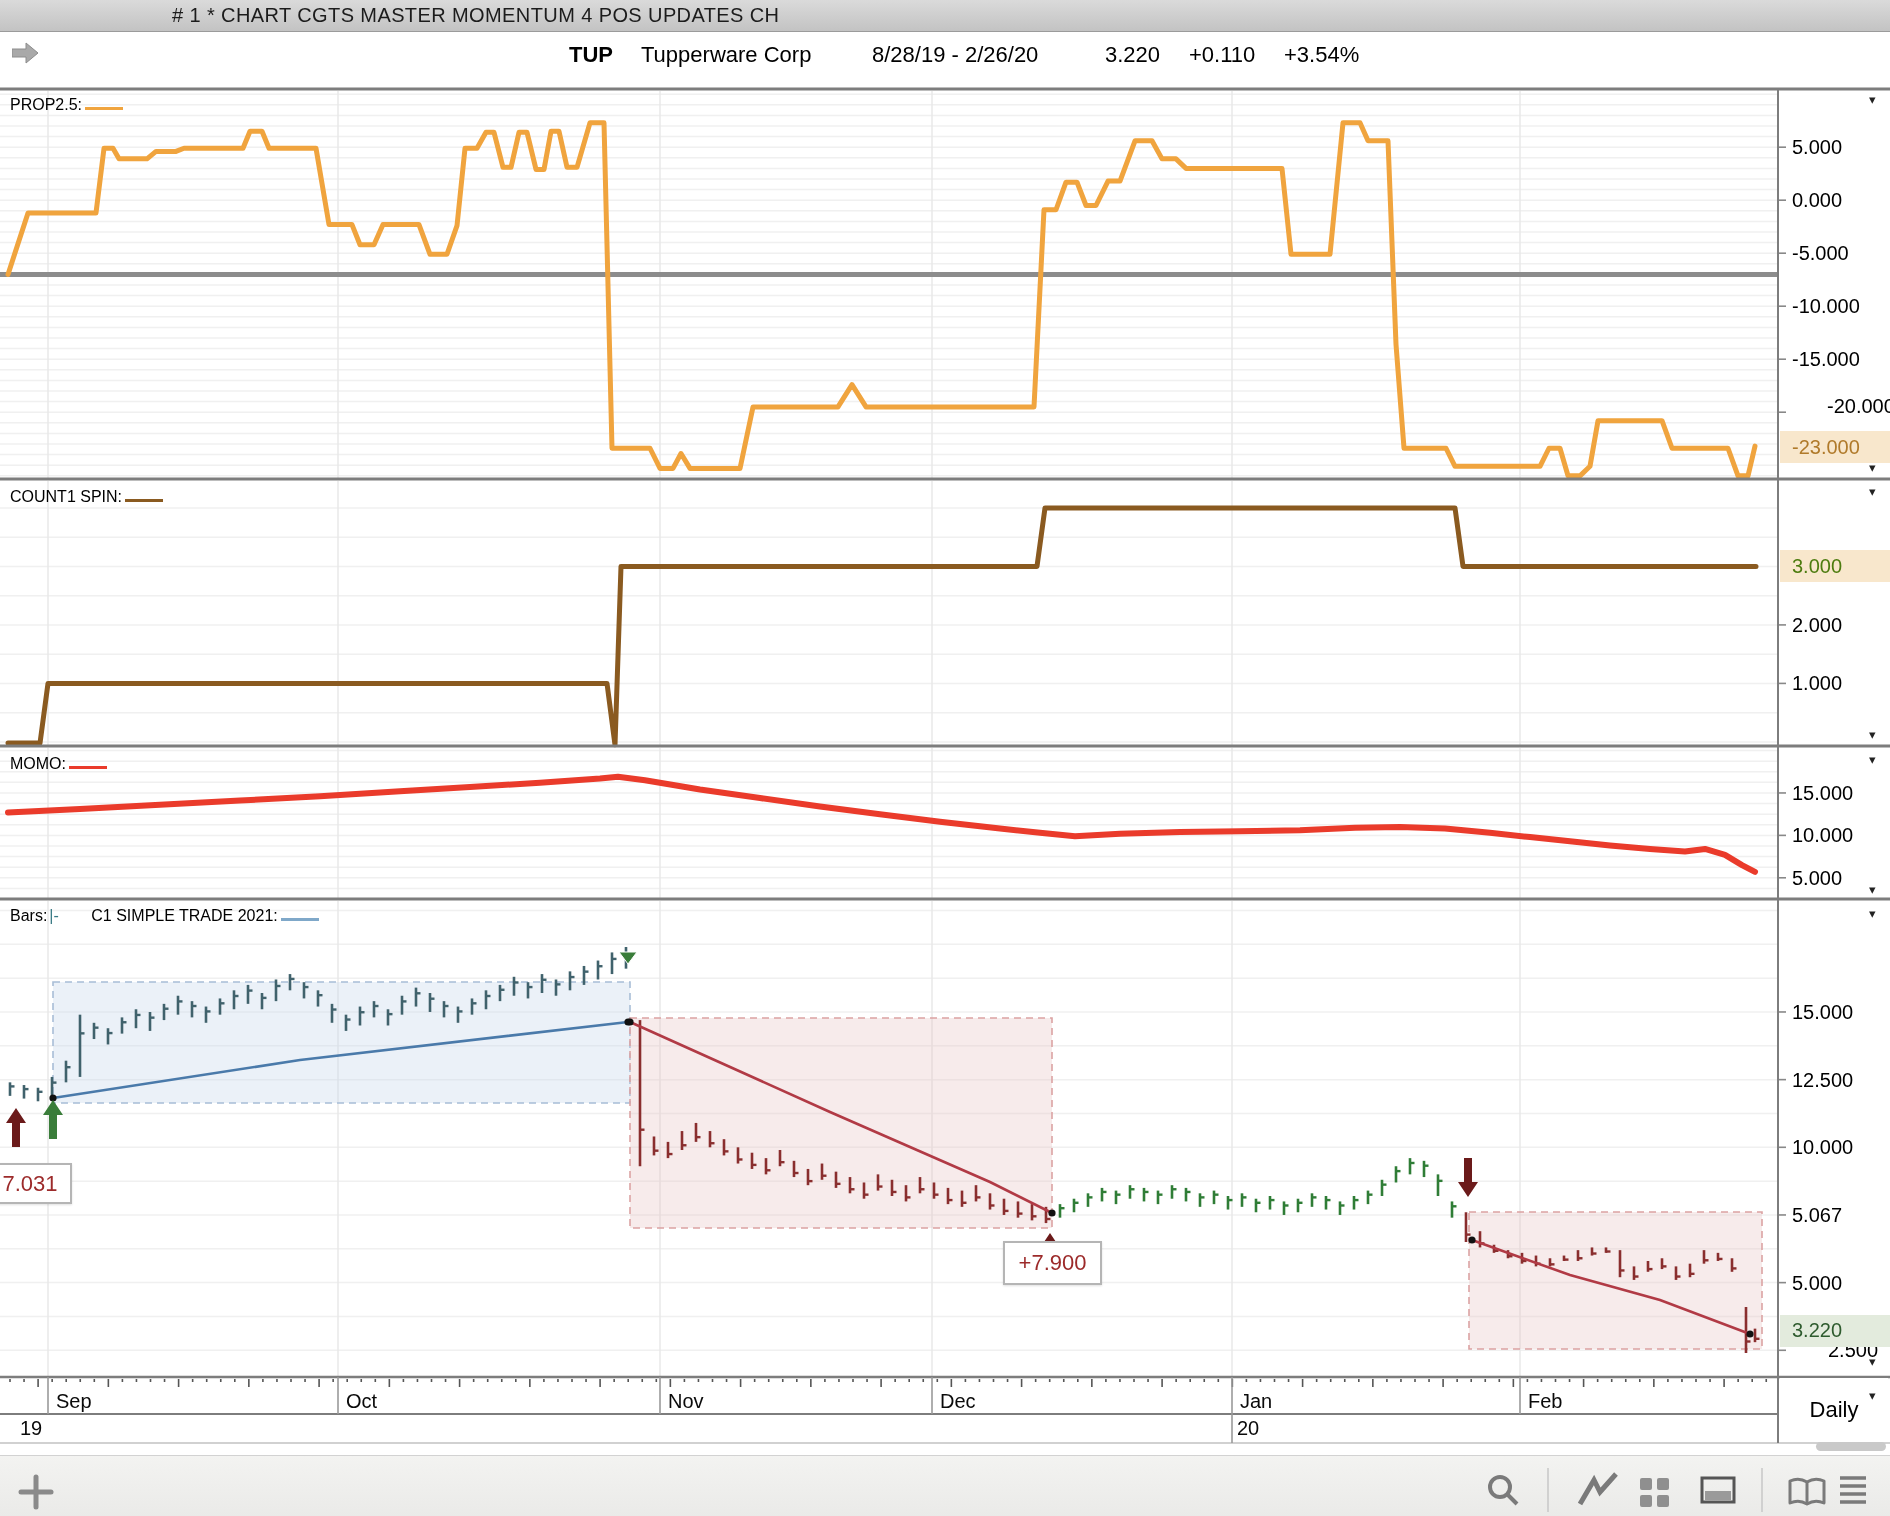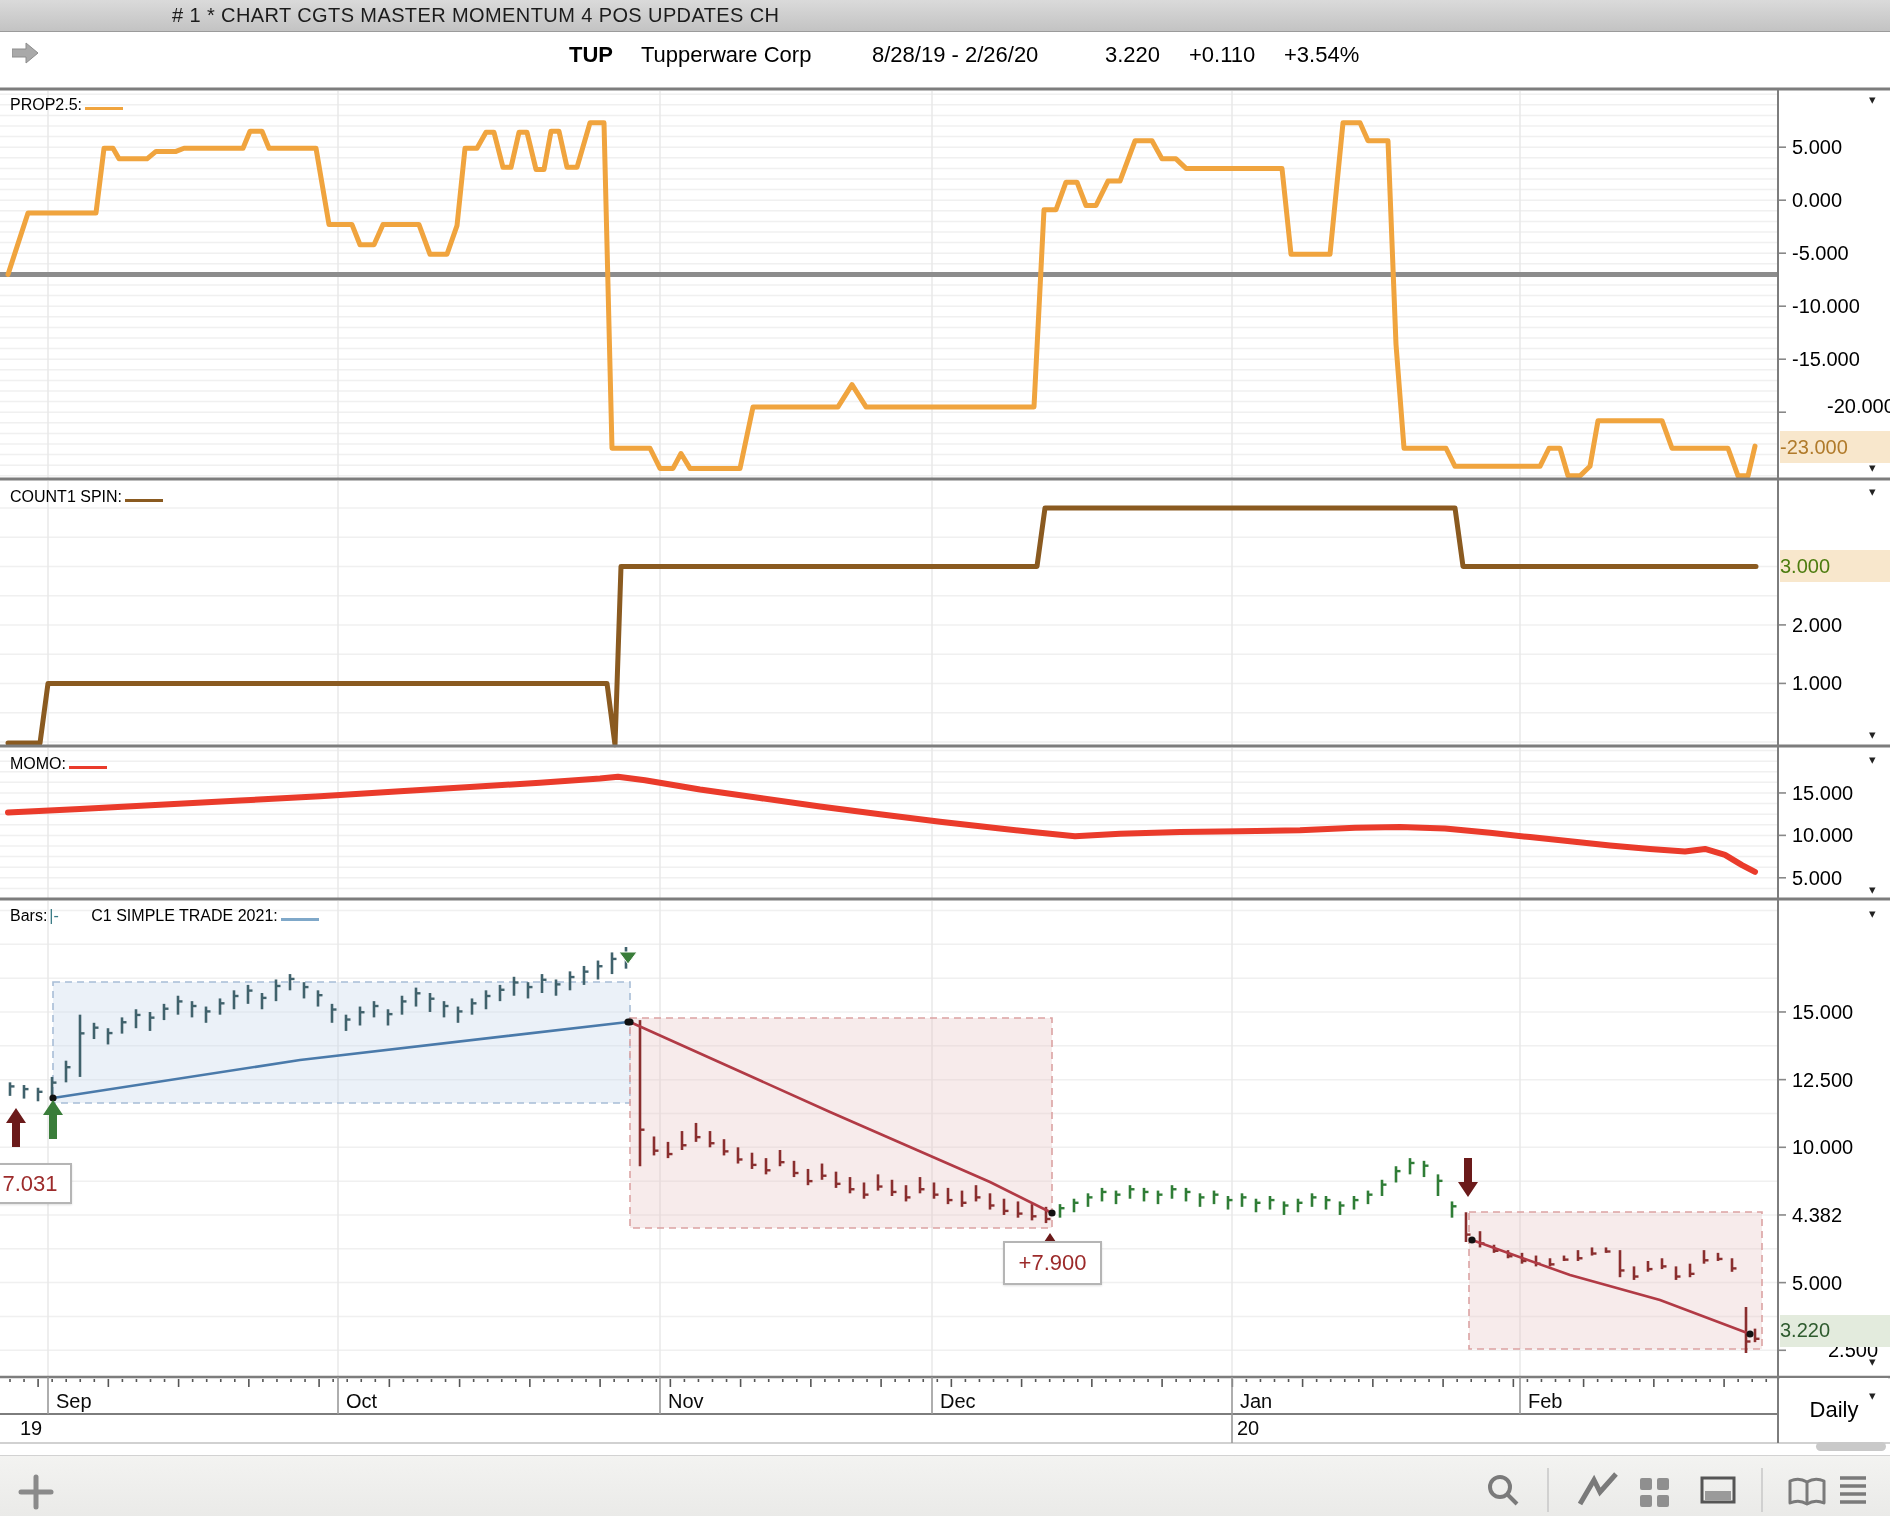--- a/index.html
+++ b/index.html
@@ -10,21 +10,21 @@
   .titlebar span{position:absolute;left:172px;top:4px;font-size:20px;color:#1c1c1c;letter-spacing:.4px;}
   .headerbar{position:absolute;left:0;top:32px;width:1890px;height:42px;background:#fff;}
   .headerbar .q{position:absolute;top:10px;font-size:22px;color:#000;white-space:nowrap;}
   #chartsvg{position:absolute;left:0;top:0;}
   .legend{position:absolute;font-size:16px;color:#000;white-space:nowrap;z-index:5;}
   .leg-ul{display:inline-block;width:38px;border-bottom:3px solid #000;margin-left:3px;vertical-align:baseline;height:14px;}
   .annotation{position:absolute;left:947px;top:134px;font-size:22px;line-height:33px;color:#000;z-index:6;}
   .axis-label{position:absolute;left:1792px;font-size:20px;color:#000;transform:translateY(-50%);z-index:4;white-space:nowrap;}
   .axis-chip{position:absolute;left:1780px;width:110px;height:32px;transform:translateY(-50%);
     display:flex;align-items:center;z-index:4;}
-  .axis-chip span{font-size:20px;}
+  .axis-chip span{padding-left:12px;font-size:20px;}
   .caret{position:absolute;left:1869px;font-size:13px;color:#222;z-index:6;line-height:12px;}
   .month-label{position:absolute;top:1390px;font-size:20px;color:#0a0a0a;z-index:5;}
   .year-label{position:absolute;top:1417px;font-size:20px;color:#0a0a0a;z-index:5;}
   .daily-box{position:absolute;left:1780px;top:1378px;width:108px;height:64px;background:#fff;
     display:flex;align-items:center;justify-content:center;font-size:22px;color:#000;z-index:5;}
   .price-label{position:absolute;background:#fff;border:2px solid #b5b5b5;color:#9c2a2a;
     display:flex;align-items:center;justify-content:center;font-size:22px;z-index:7;box-shadow:0 1px 2px rgba(0,0,0,.12);}
   .toolbar{position:absolute;left:0;top:1455px;width:1890px;height:61px;
     background:linear-gradient(#f3f3f1,#eaeae8);border-top:1px solid #d2d2d2;z-index:8;}
   .scrollpill{position:absolute;left:1816px;top:1442px;width:70px;height:9px;border-radius:5px;background:#c9c9c9;z-index:8;}
@@ -655,21 +655,21 @@
     <div class="axis-label" style="top: 683.406px;">1.000</div>
     <div class="axis-chip" style="top: 566.408px; background: rgb(248, 231, 204);">
       <span style="color: #4d7c0f;">3.000</span>
     </div>
     <div class="axis-label" style="top: 792.961px;">15.000</div>
     <div class="axis-label" style="top: 835.376px;">10.000</div>
     <div class="axis-label" style="top: 877.792px;">5.000</div>
     <div class="axis-label" style="top: 1011.97px;">15.000</div>
     <div class="axis-label" style="top: 1079.63px;">12.500</div>
     <div class="axis-label" style="top: 1147.3px;">10.000</div>
-    <div class="axis-label" style="top: 1214.96px;">4.382</div>
+    <div class="axis-label" style="top: 1214.96px;">5.067</div>
     <div class="axis-label" style="top: 1282.62px;">5.000</div>
     <div class="axis-label" style="top: 1350.29px; margin-left: 36px;">2.500</div>
     <div class="axis-chip" style="top: 1330.8px; background: rgb(227, 235, 221);">
       <span style="color: rgb(46, 91, 46);">3.220</span>
     </div>
     <div class="caret" style="top: 94px;">▾</div>
     <div class="caret" style="top: 462px;">▾</div>
     <div class="caret" style="top: 486px;">▾</div>
     <div class="caret" style="top: 729px;">▾</div>
     <div class="caret" style="top: 754px;">▾</div>

